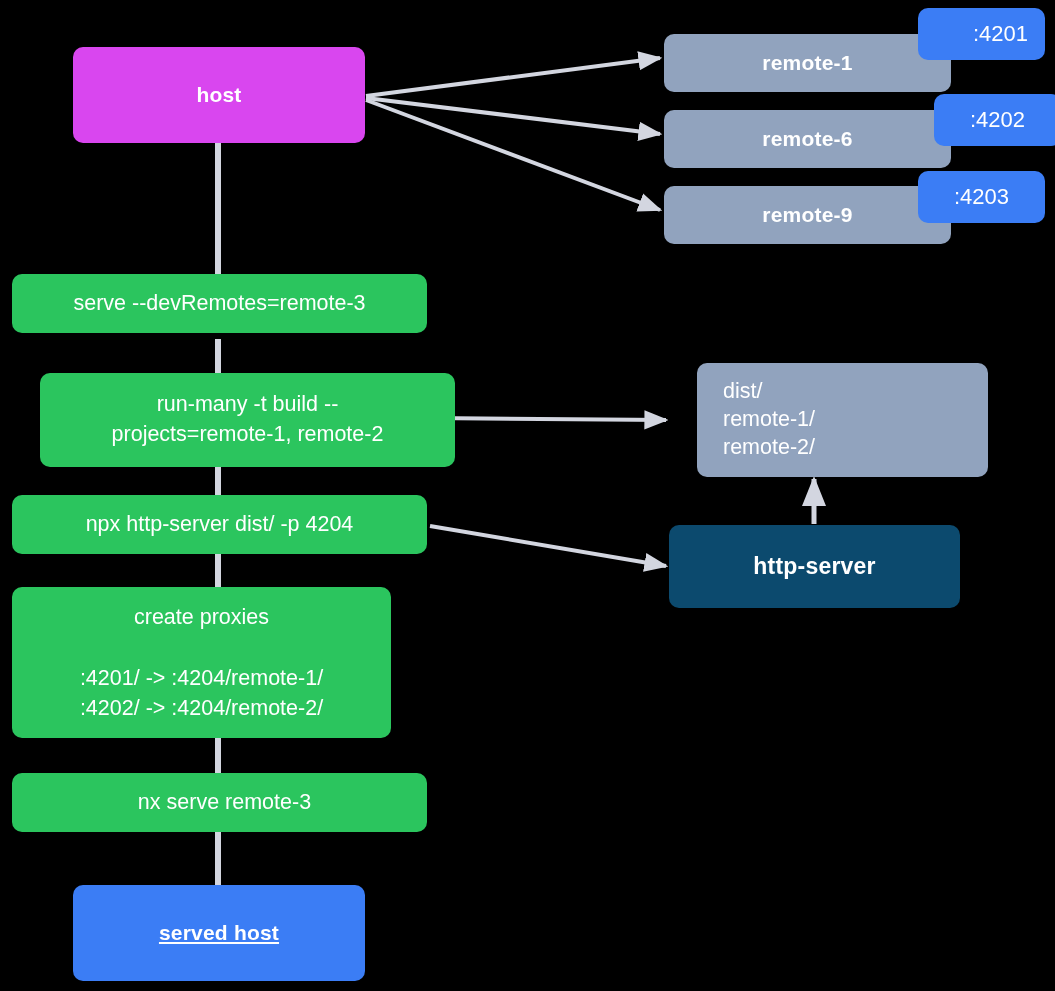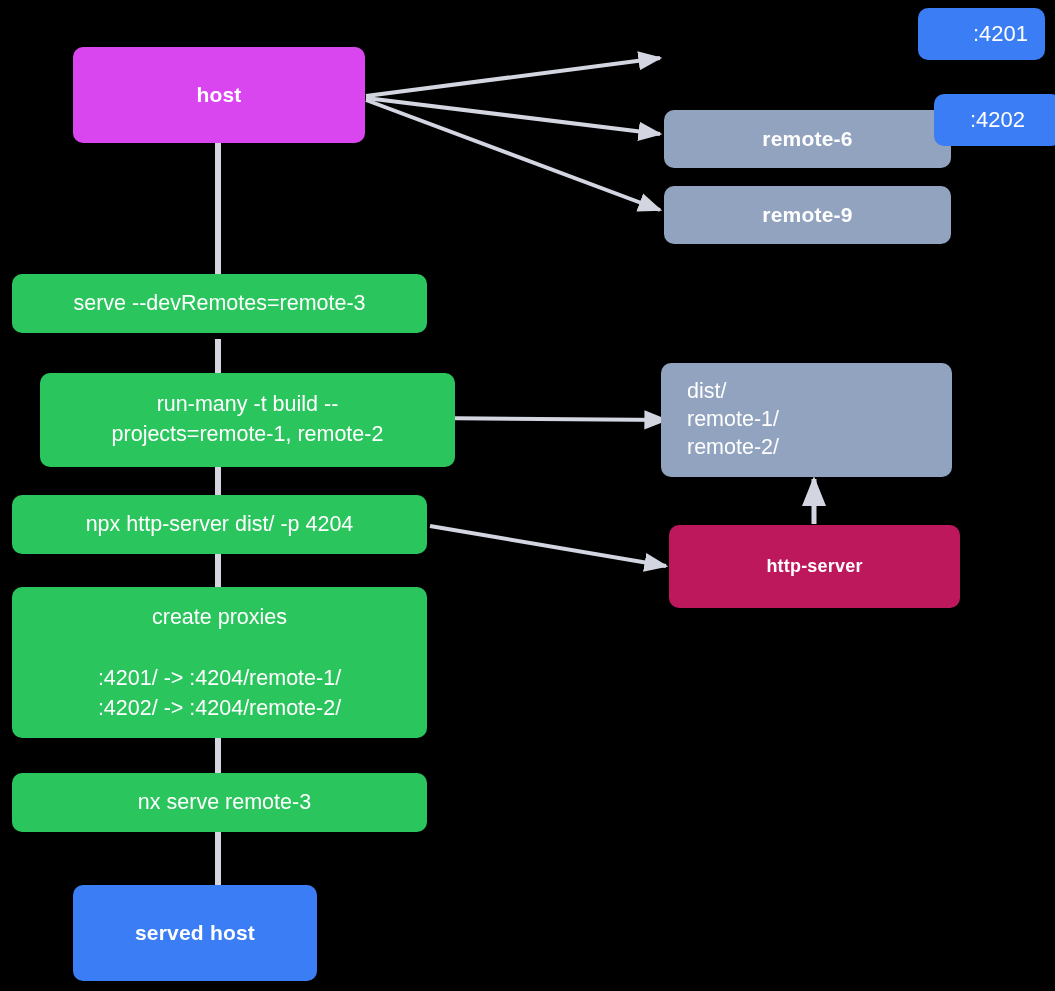--- a/index.html
+++ b/index.html
@@ -38,21 +38,21 @@
     color: #ffffff;
     line-height: 1.30;
     white-space: pre-line;
     padding: 4px 10px;
     z-index: 2;
   }
   .node-host     { background: #d946ef; font-weight: bold; font-size: 21px; letter-spacing: .2px; }
   .node-served   { background: #3B7DF5; font-weight: bold; font-size: 21px; letter-spacing: .2px; }
   .node-cmd      { background: #2BC55E; font-weight: normal; font-size: 21.5px; }
   .node-remote   { background: #91A3BE; font-weight: bold; font-size: 21px; letter-spacing: .2px; }
-  .node-gray     { background: #be185d; font-weight: bold; font-size: 18px; letter-spacing: .2px; }
+  .node-gray     { background: #0c4a6e; font-weight: bold; font-size: 23px; letter-spacing: .2px; }
   .node-dist {
     background: #91A3BE;
     font-weight: normal;
     font-size: 21.5px;
     justify-content: flex-start;
     text-align: left;
     padding-left: 26px;
   }
   .badge {
     position: absolute;
@@ -102,35 +102,37 @@
 
   <div class="node node-host" style="left:73px; top:47px; width:292px; height:96px;">host</div>
 
   <div class="node node-cmd" style="left:12px; top:274px; width:415px; height:59px;">serve --devRemotes=remote-3</div>
 
   <div class="node node-cmd cmd-multi" style="left:12px; top:373px; width:415px; height:94px;">run-many -t build --
 projects=remote-1, remote-2</div>
 
   <div class="node node-cmd" style="left:12px; top:495px; width:415px; height:59px;text-align:center;">npx http-server dist/ -p 4204</div>
 
-  <div class="node node-cmd proxies" style="left:12px; top:587px; width:415px; height:151px;">create proxies
+  <div class="node node-cmd proxies" style="left:12px; top:587px; width:379px; height:151px;">create proxies
 
 :4201/ -&gt; :4204/remote-1/
 :4202/ -&gt; :4204/remote-2/</div>
 
   <div class="node node-cmd" style="left:12px; top:773px; width:415px; height:59px;padding-left:20px;">nx serve remote-3</div>
 
-  <div class="node node-served" style="left:73px; top:885px; width:244px; height:96px;">served host</div>
+  <div class="node node-served" style="left:73px; top:885px; width:292px; height:96px;text-decoration:underline;">served host</div>
 
+  <div class="node node-remote" style="left:664px; top:34px; width:287px; height:58px;">remote-1</div>
   <div class="badge" style="left:918px; top:8px; width:127px; height:52px;padding-left:38px;">:4201</div>
 
   <div class="node node-remote" style="left:664px; top:110px; width:287px; height:58px;">remote-6</div>
   <div class="badge" style="left:918px; top:94px; width:127px; height:52px;margin-left:16px;">:4202</div>
 
   <div class="node node-remote" style="left:664px; top:186px; width:287px; height:58px;">remote-9</div>
+  <div class="badge" style="left:918px; top:171px; width:127px; height:52px;">:4203</div>
 
-  <div class="node node-dist" style="left:661px; top:363px; width:291px; height:114px;">dist/
+  <div class="node node-dist" style="left:697px; top:363px; width:291px; height:114px;">dist/
         remote-1/
         remote-2/</div>
 
   <div class="node node-gray" style="left:669px; top:525px; width:291px; height:83px;">http-server</div>
 
 </div>
 
 </body></html>

